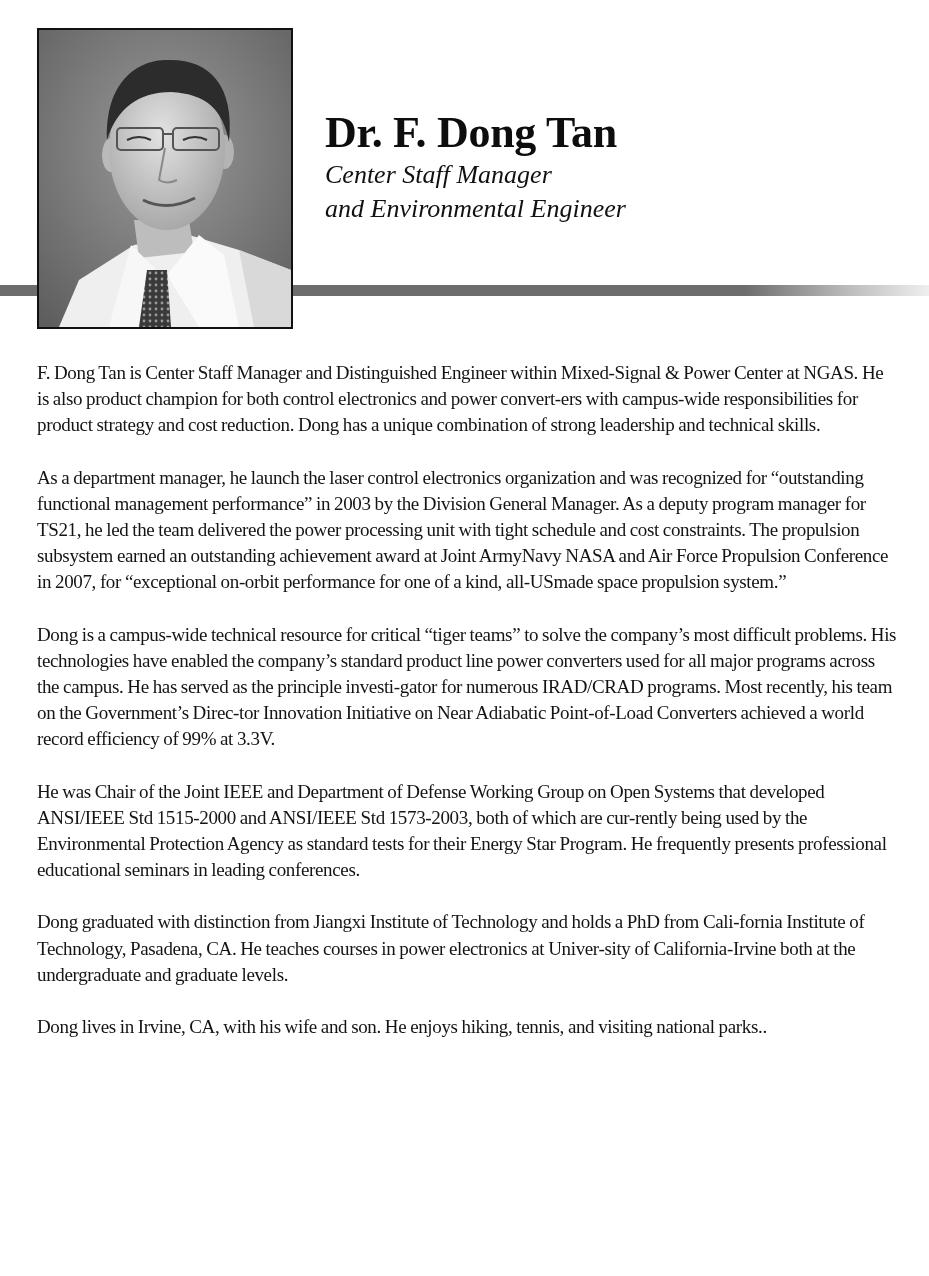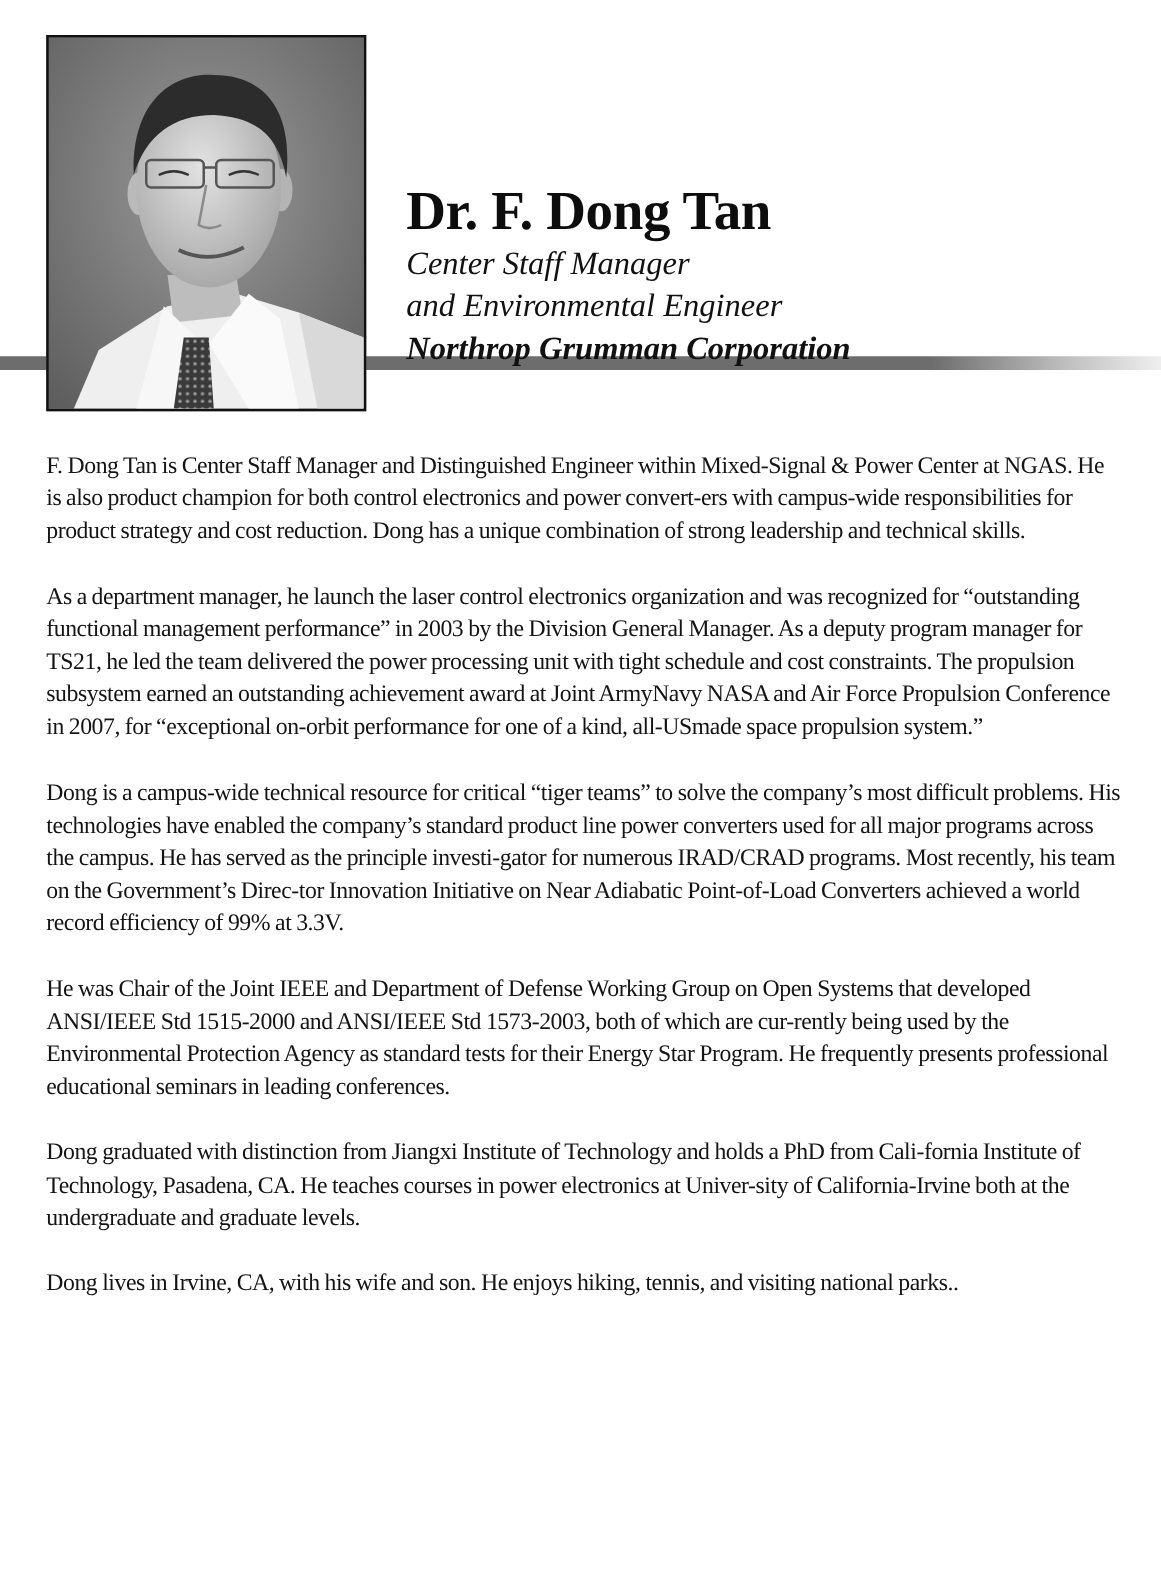--- a/index.html
+++ b/index.html
@@ -3,21 +3,21 @@
   <meta charset="utf-8">
   <style>
     html, body { margin: 0; padding: 0; background: #ffffff; }
     body { width: 929px; height: 1276px; position: relative; overflow: hidden;
            font-family: "Liberation Serif", "DejaVu Serif", serif; color: #111; }
     .bar { position: absolute; left: 0; top: 285px; width: 929px; height: 11px;
            background: linear-gradient(to right, #6d6d6d 0px, #6d6d6d 745px, #bdbdbd 850px, #efefef 929px); }
     .photo { position: absolute; left: 37px; top: 28px; width: 252px; height: 297px;
              border: 2px solid #111; background: #7a7a7a; overflow: hidden; }
     .photo svg { display: block; width: 100%; height: 100%; }
-    .title-block { position: absolute; left: 325px; top: 108px; margin-top: 36px; }
+    .title-block { position: absolute; left: 325px; top: 108px; }
     .name { font-family: "Liberation Serif", serif; font-weight: bold; font-size: 44px;
             line-height: 50px; margin: 0; letter-spacing: -0.3px; color: #0d0d0d; }
     .role { font-family: Liberation Serif, serif; font-style: italic; font-size: 26px;
             line-height: 34px; margin: 0; color: #111; }
     .company { font-family: "Liberation Serif", serif; font-style: italic; font-weight: bold;
                font-size: 26px; line-height: 34px; margin: 0; color: #111; }
     .body { position: absolute; left: 37px; top: 360px; width: 860px; }
     .body p { margin: 0 0 26px 0; font-size: 19px; line-height: 26.2px;
               letter-spacing: -0.35px; word-spacing: -0.5px; color: #141414; }
   </style>
@@ -70,21 +70,20 @@
 
     <path d="M126 118 L120 150 Q128 155 138 150" stroke="#8a8a8a" stroke-width="2" fill="none"></path>
     <path d="M104 170 Q128 182 156 168" stroke="#555" stroke-width="3" fill="none"></path>
   </svg>
 </div>
 
 <div class="title-block">
   <h1 class="name">Dr. F. Dong Tan</h1>
   <p class="role">Center Staff Manager</p>
   <p class="role">and Environmental Engineer</p>
-  <p class="company">Northrop Grumman Corporation</p>
 </div>
 
 <div class="body">
   <p>F. Dong Tan is Center Staff Manager and Distinguished Engineer within Mixed-Signal &amp; Power Center at NGAS. He is also product champion for both control electronics and power convert-ers with campus-wide responsibilities for product strategy and cost reduction. Dong has a unique combination of strong leadership and technical skills.</p>
   <p>As a department manager, he launch the laser control electronics organization and was recognized for “outstanding functional management performance” in 2003 by the Division General Manager. As a deputy program manager for TS21, he led the team delivered the power processing unit with tight schedule and cost constraints. The propulsion subsystem earned an outstanding achievement award at Joint ArmyNavy NASA and Air Force Propulsion Conference in 2007, for “exceptional on-orbit performance for one of a kind, all-USmade space propulsion system.”</p>
   <p>Dong is a campus-wide technical resource for critical “tiger teams” to solve the company’s most difficult problems. His technologies have enabled the company’s standard product line power converters used for all major programs across the campus. He has served as the principle investi-gator for numerous IRAD/CRAD programs. Most recently, his team on the Government’s Direc-tor Innovation Initiative on Near Adiabatic Point-of-Load Converters achieved a world record efficiency of 99% at 3.3V.</p>
   <p>He was Chair of the Joint IEEE and Department of Defense Working Group on Open Systems that developed ANSI/IEEE Std 1515-2000 and ANSI/IEEE Std 1573-2003, both of which are cur-rently being used by the Environmental Protection Agency as standard tests for their Energy Star Program. He frequently presents professional educational seminars in leading conferences.</p>
   <p>Dong graduated with distinction from Jiangxi Institute of Technology and holds a PhD from Cali-fornia Institute of Technology, Pasadena, CA. He teaches courses in power electronics at Univer-sity of California-Irvine both at the undergraduate and graduate levels.</p>
   <p>Dong lives in Irvine, CA, with his wife and son. He enjoys hiking, tennis, and visiting national parks..</p>
 </div>

